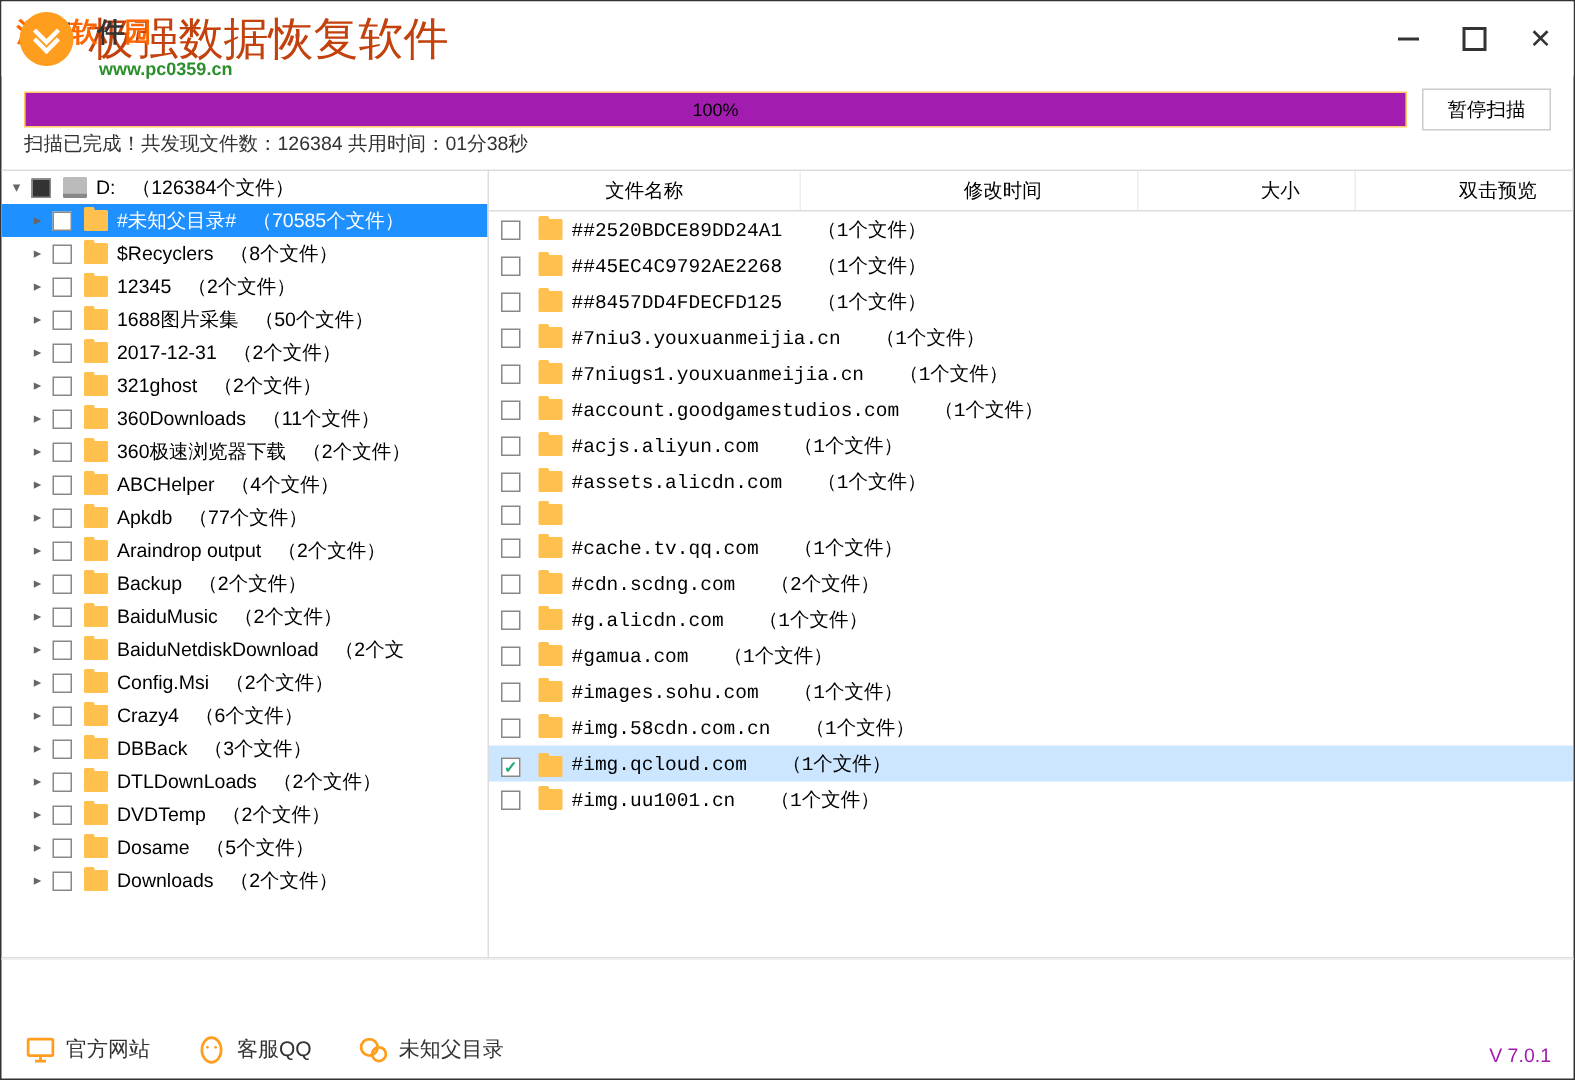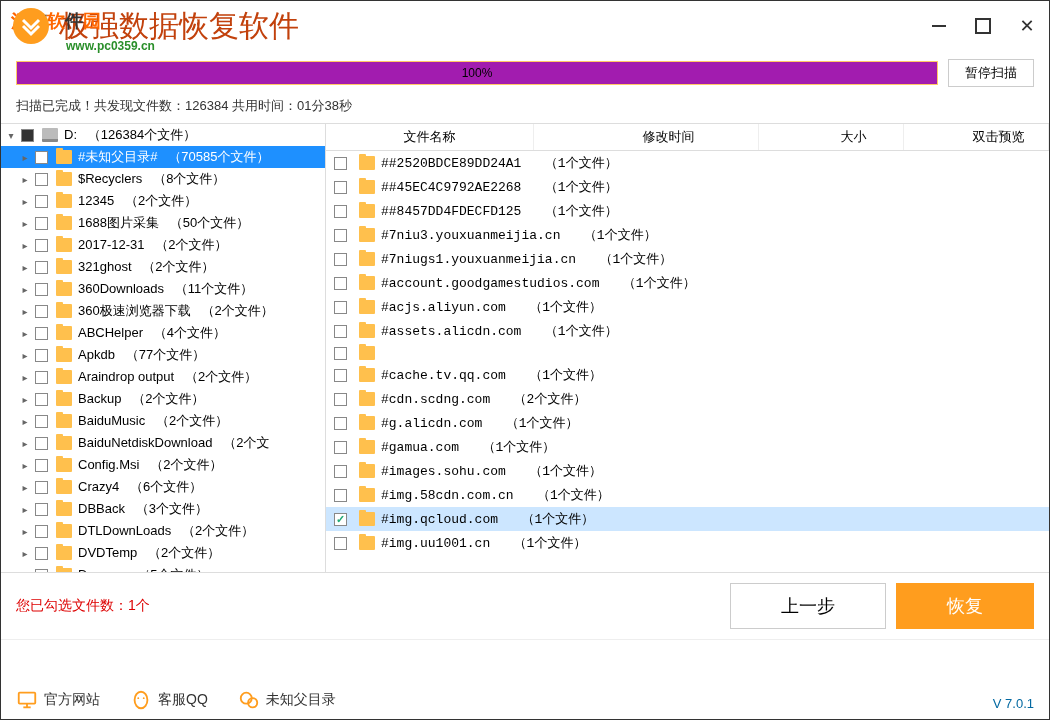--- a/index.html
+++ b/index.html
@@ -15,21 +15,21 @@
 .win-controls { margin-left: auto; display: flex; gap: 20px; }
 .win-btn { width: 24px; height: 24px; display: flex; align-items: center; justify-content: center; cursor: pointer; font-size: 18px; color: #333; }
 .win-btn.min::before { content: ""; width: 14px; height: 2px; background: #333; display: block; }
 .win-btn.max::before { content: ""; width: 12px; height: 12px; border: 2px solid #333; display: block; }
 .win-btn.close::before { content: "✕"; font-size: 18px; }
 .progress-area { padding: 8px 15px; }
 .progress-row { display: flex; align-items: center; gap: 10px; }
 .progress-bar { flex: 1; height: 24px; background: #ffd98c; border: 1px solid #ffc966; display: flex; align-items: center; justify-content: center; font-size: 12px; }
 .progress-bar-fill { width: 100%; height: 100%; background: #a21caf; display: flex; align-items: center; justify-content: center; }
 .pause-btn { padding: 4px 16px; border: 1px solid #ccc; background: #fff; cursor: pointer; font-size: 13px; }
-.status-text { font-size: 13px; color: #333; margin-top: 10px; }
+.status-text { font-size: 13px; color: #333; margin-top: 0; }
 .main-content { flex: 1; display: flex; border-top: 1px solid #ddd; border-bottom: 1px solid #ddd; overflow: hidden; }
 .tree-panel { width: 325px; border-right: 1px solid #ddd; overflow-y: auto; font-size: 13px; }
 .tree-item { display: flex; align-items: center; padding: 2px 4px; white-space: nowrap; cursor: pointer; }
 .tree-item.selected { background: #1e90ff; color: #fff; }
 .tree-expand { width: 12px; text-align: center; color: #666; font-size: 10px; }
 .tree-checkbox { width: 13px; height: 13px; border: 1px solid #888; margin: 0 4px; display: inline-block; background: #fff; }
 .tree-checkbox.filled { background: #333; }
 .tree-icon { width: 16px; height: 14px; margin: 0 4px; display: inline-block; }
 .folder-icon { background: #ffc04d; border-radius: 1px; position: relative; }
 .folder-icon::before { content: ""; position: absolute; top: -2px; left: 0; width: 7px; height: 3px; background: #ffc04d; border-radius: 1px 1px 0 0; }
@@ -38,35 +38,35 @@
 .indent-1 { padding-left: 18px; }
 .list-panel { flex: 1; display: flex; flex-direction: column; overflow: hidden; }
 .list-header { display: flex; border-bottom: 1px solid #ddd; background: #fff; font-size: 13px; gap: 45px; }
 .list-header-cell { padding: 4px 8px; border-right: 1px solid #eee; text-align: center; }
 .col-name { flex: 1; }
 .col-time { width: 180px; }
 .col-size { width: 100px; }
 .col-preview { width: 100px; }
 .list-body { flex: 1; overflow-y: auto; }
 .list-row { display: flex; align-items: center; padding: 3px 8px; font-size: 13px; cursor: pointer; }
-.list-row.selected { background: #cce6ff; }
+.list-row.selected { background: #cce6ff; align-items: flex-end; }
 .list-checkbox { width: 13px; height: 13px; border: 1px solid #888; margin-right: 8px; background: #fff; display: flex; align-items: center; justify-content: center; }
 .list-checkbox.checked { background: #fff; }
 .list-checkbox.checked::after { content: "✓"; color: #2a7; font-size: 11px; font-weight: bold; }
 .list-folder { width: 16px; height: 14px; margin-right: 6px; }
 .list-label { font-family: "Courier New", monospace; }
 .footer-bar { padding: 10px 15px; display: flex; align-items: center; }
 .selected-count { color: #d00; font-size: 14px; }
 .footer-buttons { margin-left: auto; display: flex; gap: 10px; }
 .btn { padding: 10px 50px; font-size: 18px; border: 1px solid #ccc; background: #fff; cursor: pointer; }
 .btn-primary { background: #ff9d1e; color: #fff; border-color: #ff9d1e; }
 .bottom-links { border-top: 1px solid #eee; padding: 8px 15px; display: flex; align-items: flex-end; gap: 30px; font-size: 14px; }
 .link-item { display: flex; align-items: center; gap: 6px; color: #333; cursor: pointer; }
 .link-icon { width: 22px; height: 22px; }
-.version { margin-left: auto; color: #0369a1; font-size: 13px; margin-top: 48px; }
+.version { margin-left: auto; color: #a21caf; font-size: 13px; margin-top: 48px; }
 </style>
 </head>
 <body>
 
 <div class="window">
   <div class="titlebar">
     <div class="watermark">
       <span class="wm-orange">河</span><span>东</span><span class="wm-orange">软</span><span>件</span><span class="wm-orange">园</span>
     </div>
     <div class="logo">
@@ -321,27 +321,20 @@
           </div>
           <div class="list-row">
             <span class="list-checkbox"></span>
     <span class="tree-icon folder-icon list-folder"></span>
     <span class="list-label">#img.uu1001.cn&nbsp;&nbsp;&nbsp;（1个文件）</span>
           </div>
         </div>
     </div>
   </div>
 
-  <div class="footer-bar">
-    <div class="selected-count">您已勾选文件数：1个</div>
-    <div class="footer-buttons">
-      <button class="btn">上一步</button>
-      <button class="btn btn-primary">恢复</button>
-    </div>
-  </div>
 
   <div class="bottom-links">
     <div class="link-item">
       <svg class="link-icon" viewBox="0 0 24 24">
           <rect x="3" y="4" width="18" height="12" rx="1" fill="none" stroke="#ff9d1e" stroke-width="2"></rect>
           <line x1="8" y1="20" x2="16" y2="20" stroke="#ff9d1e" stroke-width="2"></line>
           <line x1="12" y1="16" x2="12" y2="20" stroke="#ff9d1e" stroke-width="2"></line>
         </svg>
       <span>官方网站</span>
     </div>

